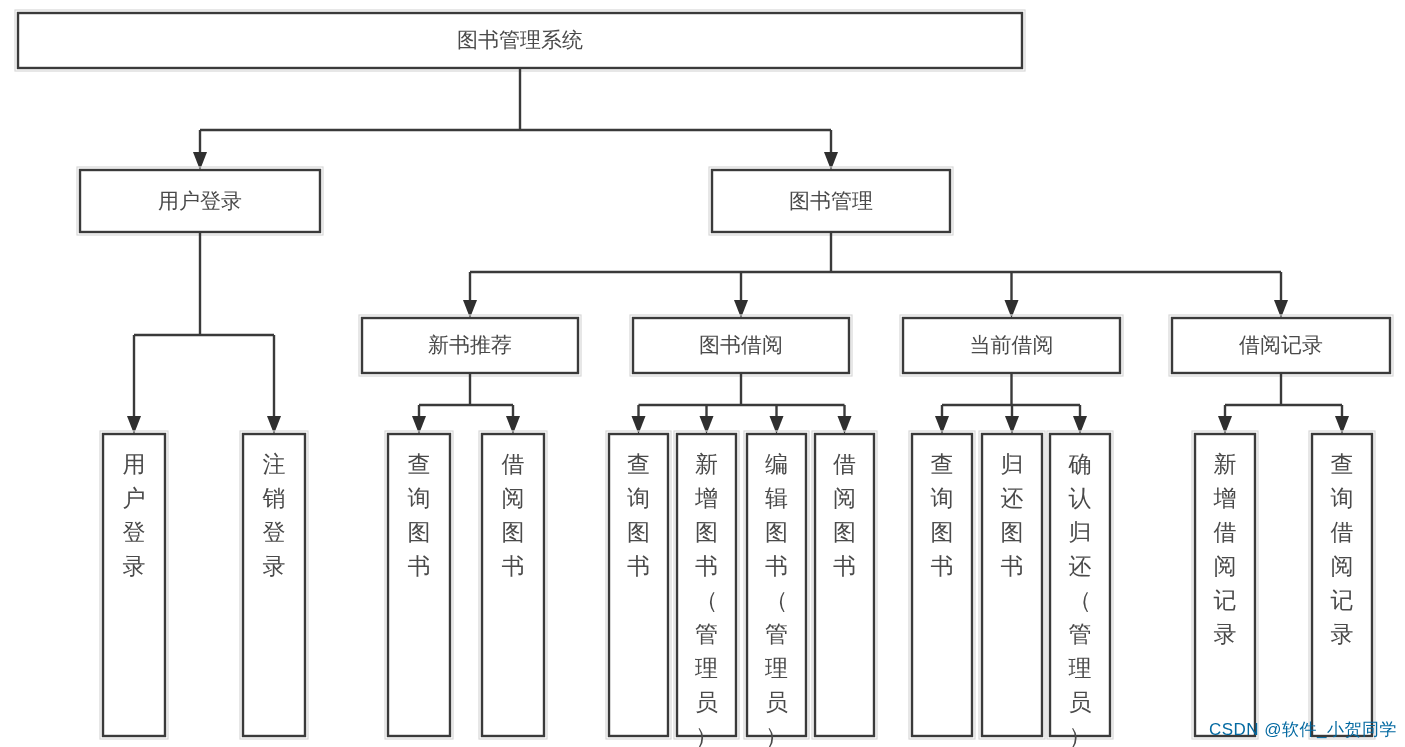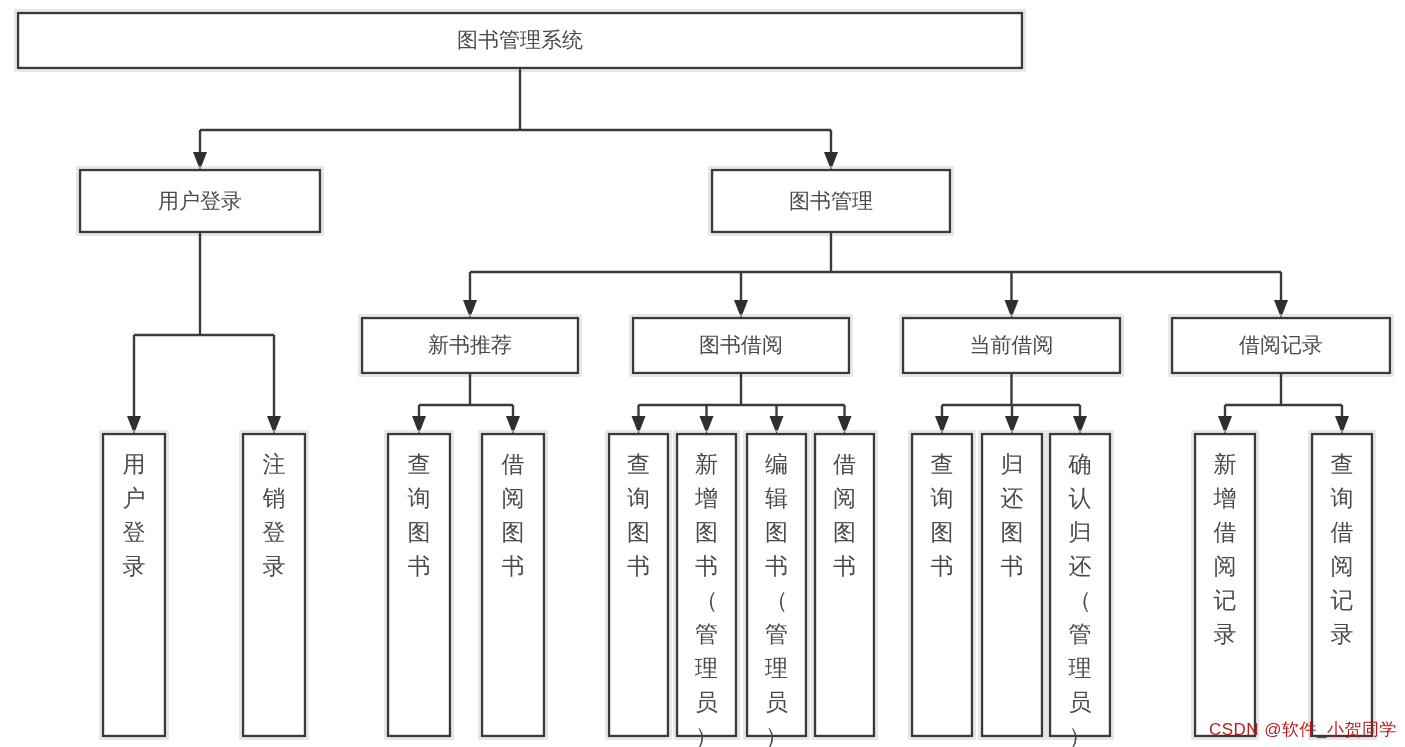--- a/index.html
+++ b/index.html
@@ -51,21 +51,21 @@
   .node-label-vertical {
     fill: #4a4a4a;
     font-family: "Liberation Sans", "DejaVu Sans", sans-serif;
     font-size: 23px;
     text-anchor: middle;
   }
   .watermark {
     position: absolute;
     right: 8px;
     bottom: 6px;
-    color: #b91c1c;
+    color: #0369a1;
     font-size: 17px;
     font-family: "Liberation Sans", "DejaVu Sans", sans-serif;
     letter-spacing: 0.5px;
     white-space: nowrap;
     pointer-events: none;
   }
 </style>
 </head>
 <body>
 

